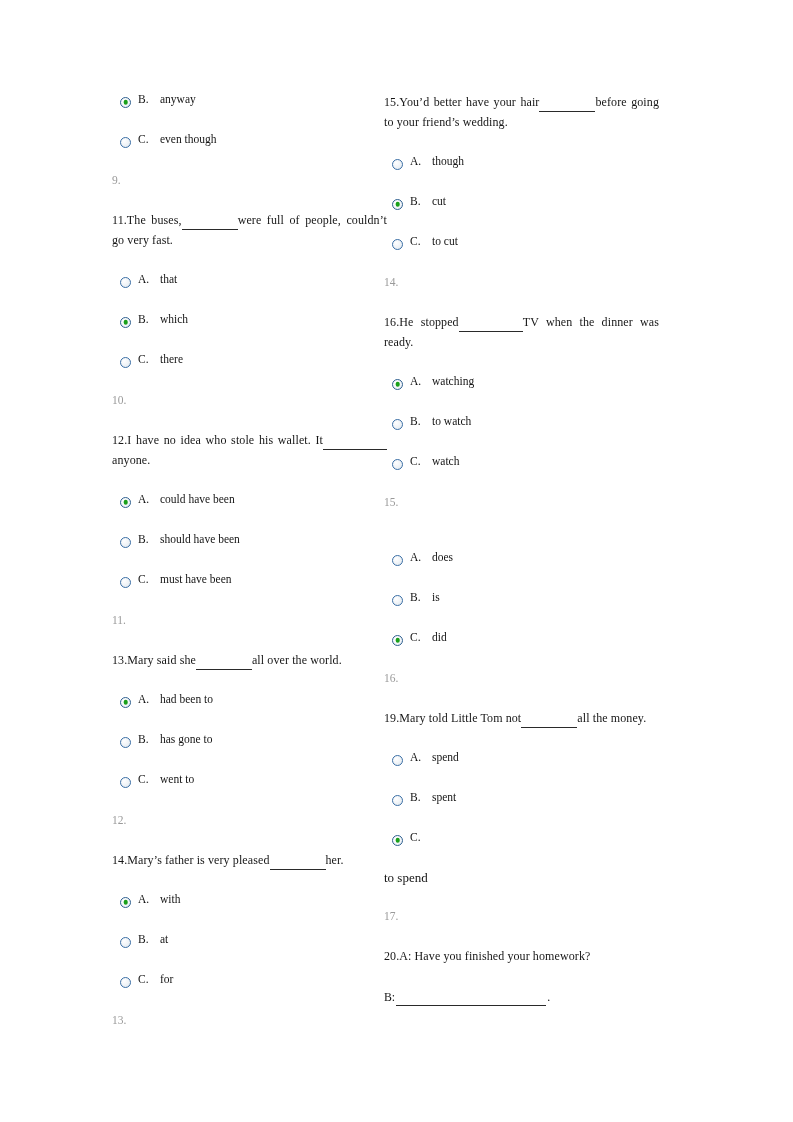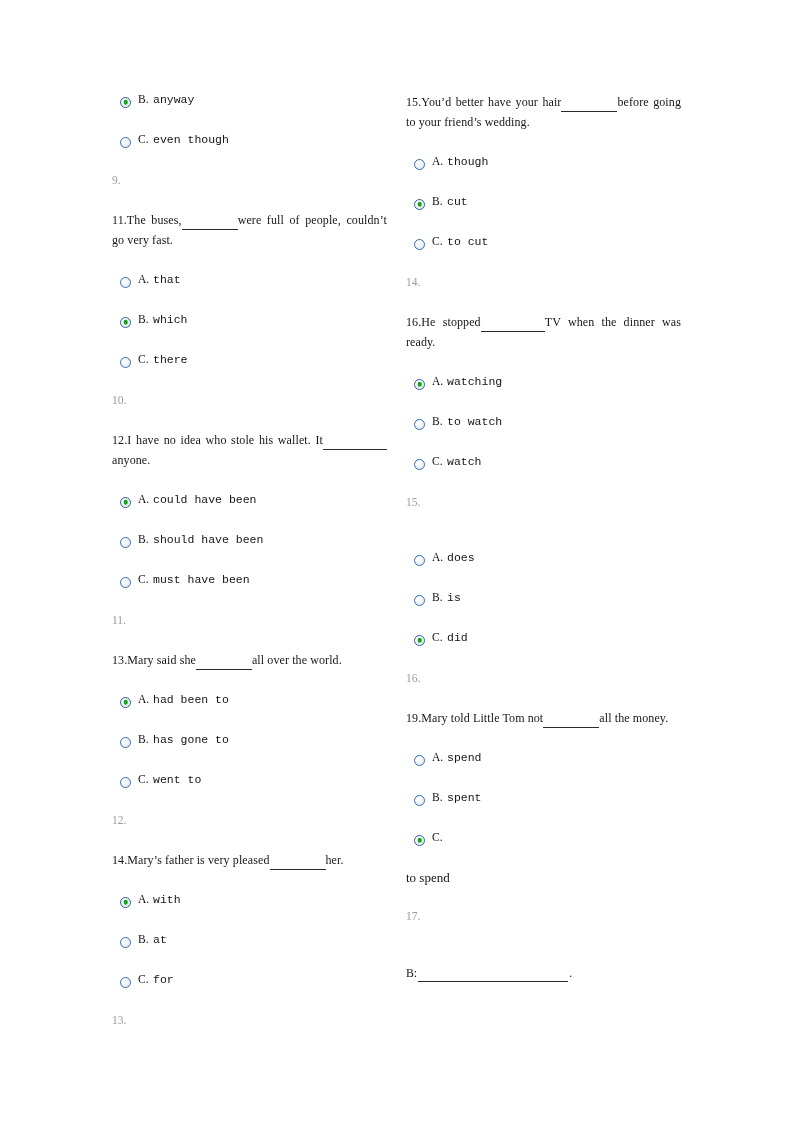--- a/index.html
+++ b/index.html
@@ -22,21 +22,21 @@
     width: 793px;
     height: 1122px;
   }
 
   .column {
     position: absolute;
     top: 92px;
     width: 275px;
   }
   .col-left  { left: 112px; }
-  .col-right { left: 406px; }
+  .col-right { left: 384px; }
 
   
   .stem {
     font-size: 12.0px;
     line-height: 20px;
     text-align: justify;
     text-justify: inter-word;
     color: #161616;
     margin: 0 0 4px 0;
     letter-spacing: 0.1px;
@@ -101,22 +101,22 @@
     line-height: 15px;
     color: #141414;
     flex: 0 0 auto;
     margin-top: 0px;
     min-width: 15px;
   }
   .option .opt-text {
     font-size: 11.5px;
     line-height: 15px;
     color: #141414;
+    margin-left: 7px;
     margin-top: 0px;
-    font-family: Liberation Mono, monospace;
   }
 
   
   .section-num {
     font-size: 11.5px;
     line-height: 16px;
     color: #9a9a9a;
     margin: 0;
     height: 38px;
   }
@@ -410,20 +410,21 @@
           <span class="radio checked"></span>
         </span>
       <span class="opt-letter">C.</span>
       <span class="opt-text"></span>
     </div>
 
     <div class="loose-text">to spend</div>
 
     <div class="section-num">17.</div>
 
+    <div class="stem last-line-natural">20.A: Have you finished your homework?</div>
 
     <div class="spacer-18"></div>
 
     <div class="answer-line"><span>B:</span><span class="blank-answer"></span><span>.</span></div>
 
   </div>
 
 </div>
 
 </body></html>

